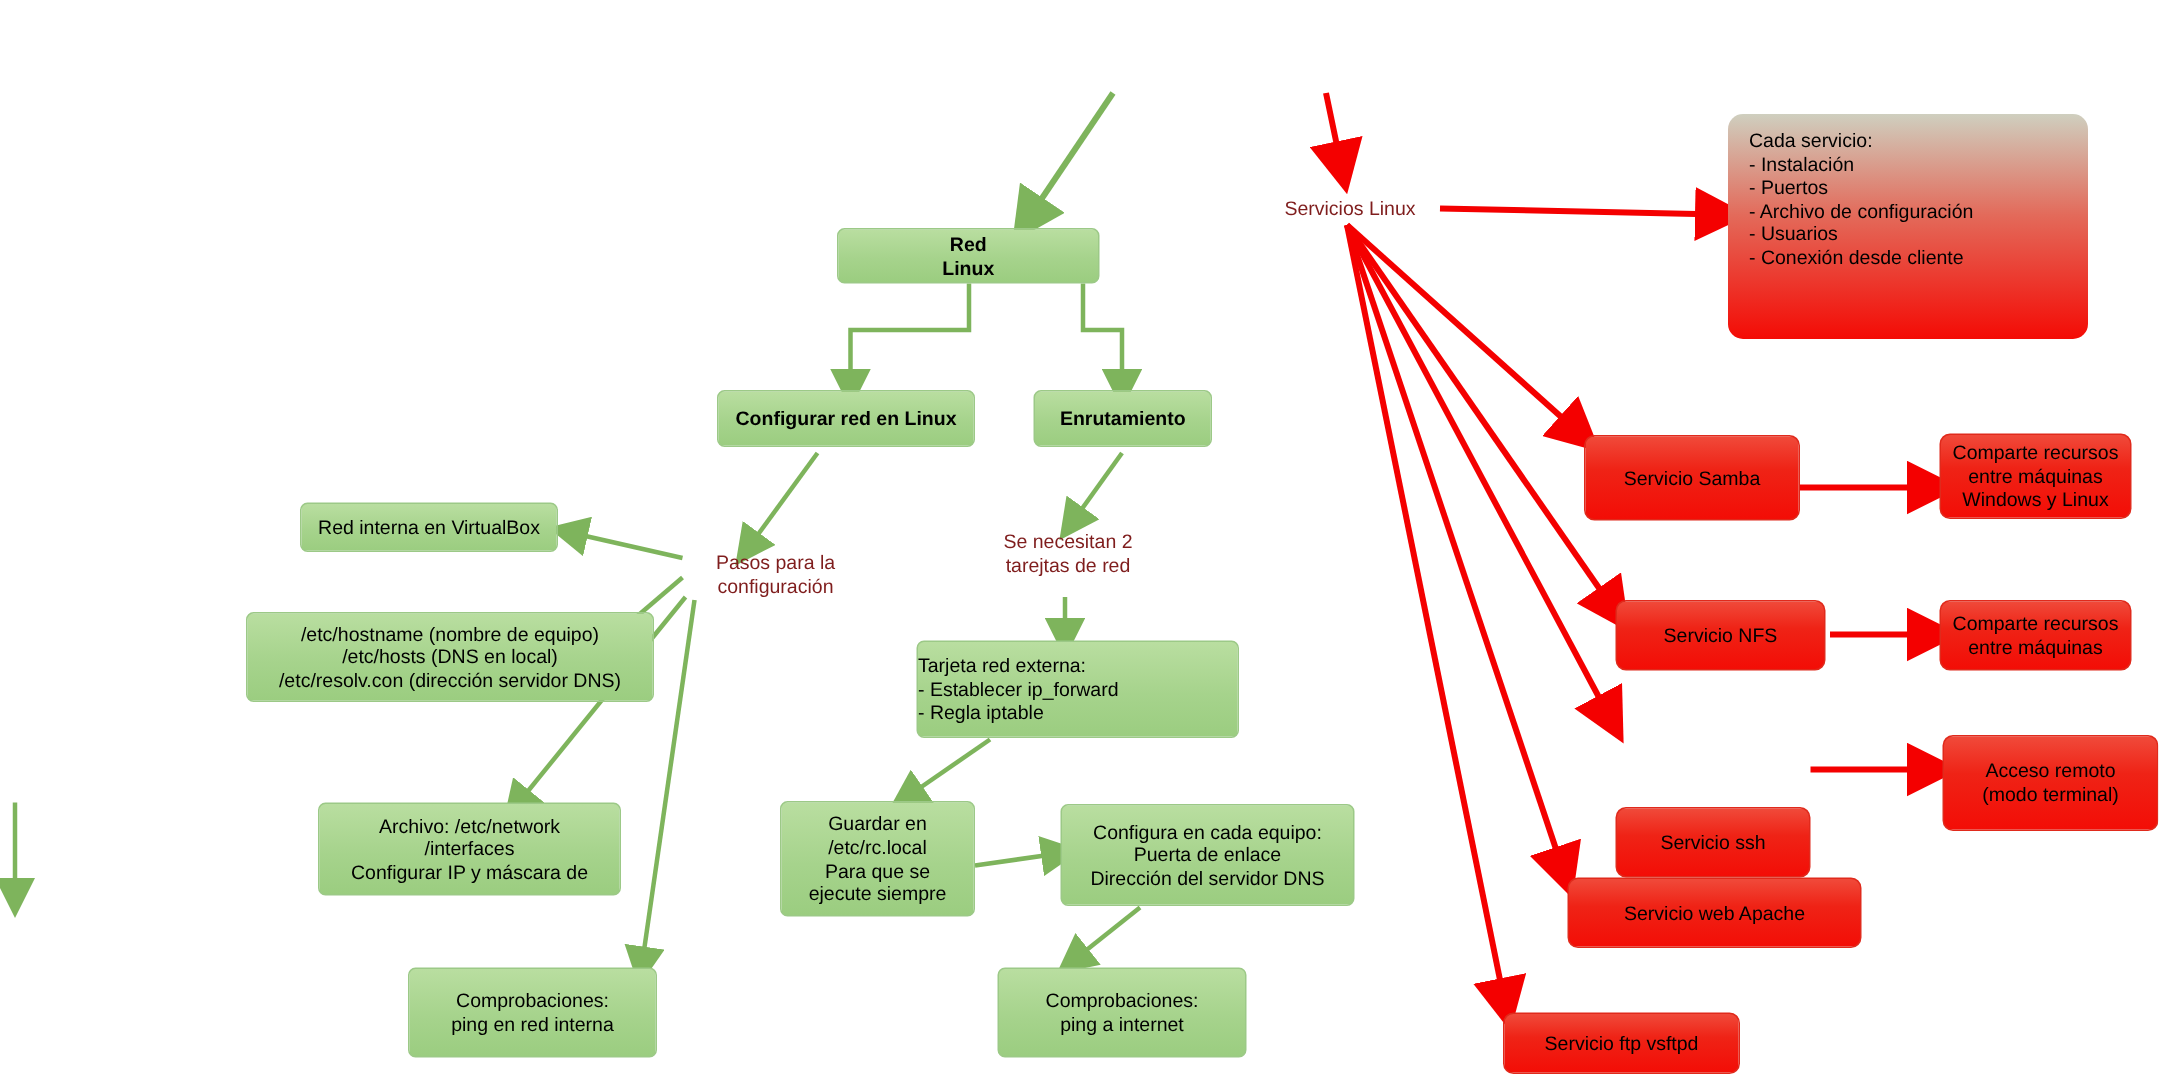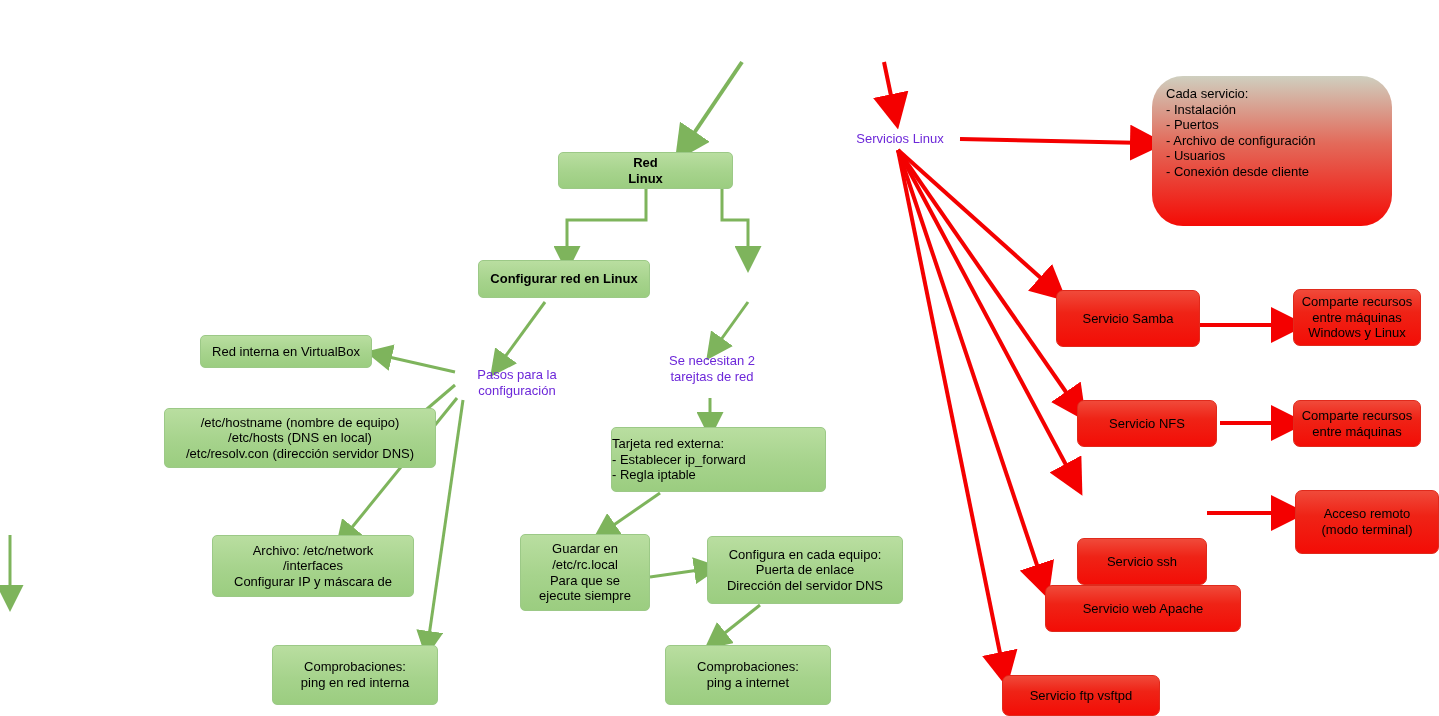--- a/index.html
+++ b/index.html
@@ -66,21 +66,21 @@
     color: #000000;
     font-size: 13px;
     align-items: flex-start;
     text-align: left;
     padding: 10px 14px;
     justify-content: flex-start;
   }
   .plain-text {
     background: transparent;
     border: none;
-    color: #6d28d9;
+    color: #7f1d1d;
     font-size: 13px;
   }
   .left-align {
     align-items: flex-start;
     text-align: left;
   }
 </style>
 </head>
 <body>
 
@@ -144,20 +144,23 @@
 
   <div class="node green-box bold" style="left:558px; top:152px; width:175px; height:37px;">
     <span>Red
 Linux</span>
   </div>
 
   <div class="node green-box bold" style="left:478px; top:260px; width:172px; height:38px;">
     <span>Configurar red en Linux</span>
   </div>
 
+  <div class="node green-box bold" style="left:689px; top:260px; width:119px; height:38px;">
+    <span>Enrutamiento</span>
+  </div>
 
   <div class="node plain-text" style="left:452px; top:366px; width:130px; height:34px;">
     <span>Pasos para la
 configuración</span>
   </div>
 
   <div class="node green-box" style="left:200px; top:335px; width:172px; height:33px;">
     <span>Red interna en VirtualBox</span>
   </div>
 
@@ -204,21 +207,21 @@
 
   <div class="node green-box" style="left:665px; top:645px; width:166px; height:60px;">
     <span>Comprobaciones:
 ping a internet</span>
   </div>
 
   <div class="node plain-text" style="left:838px; top:126px; width:124px; height:26px;">
     <span>Servicios Linux</span>
   </div>
 
-  <div class="node red-big" style="left:1152px; top:76px; width:240px; height:150px;border-radius:31px;">
+  <div class="node red-big" style="left:1152px; top:76px; width:240px; height:150px;">
     <span style="font-weight:normal;">Cada servicio:
 - Instalación
 - Puertos
 - Archivo de configuración
 - Usuarios
 - Conexión desde cliente</span>
   </div>
 
   <div class="node red-box" style="left:1056px; top:290px; width:144px; height:57px;">
     <span>Servicio Samba</span>

